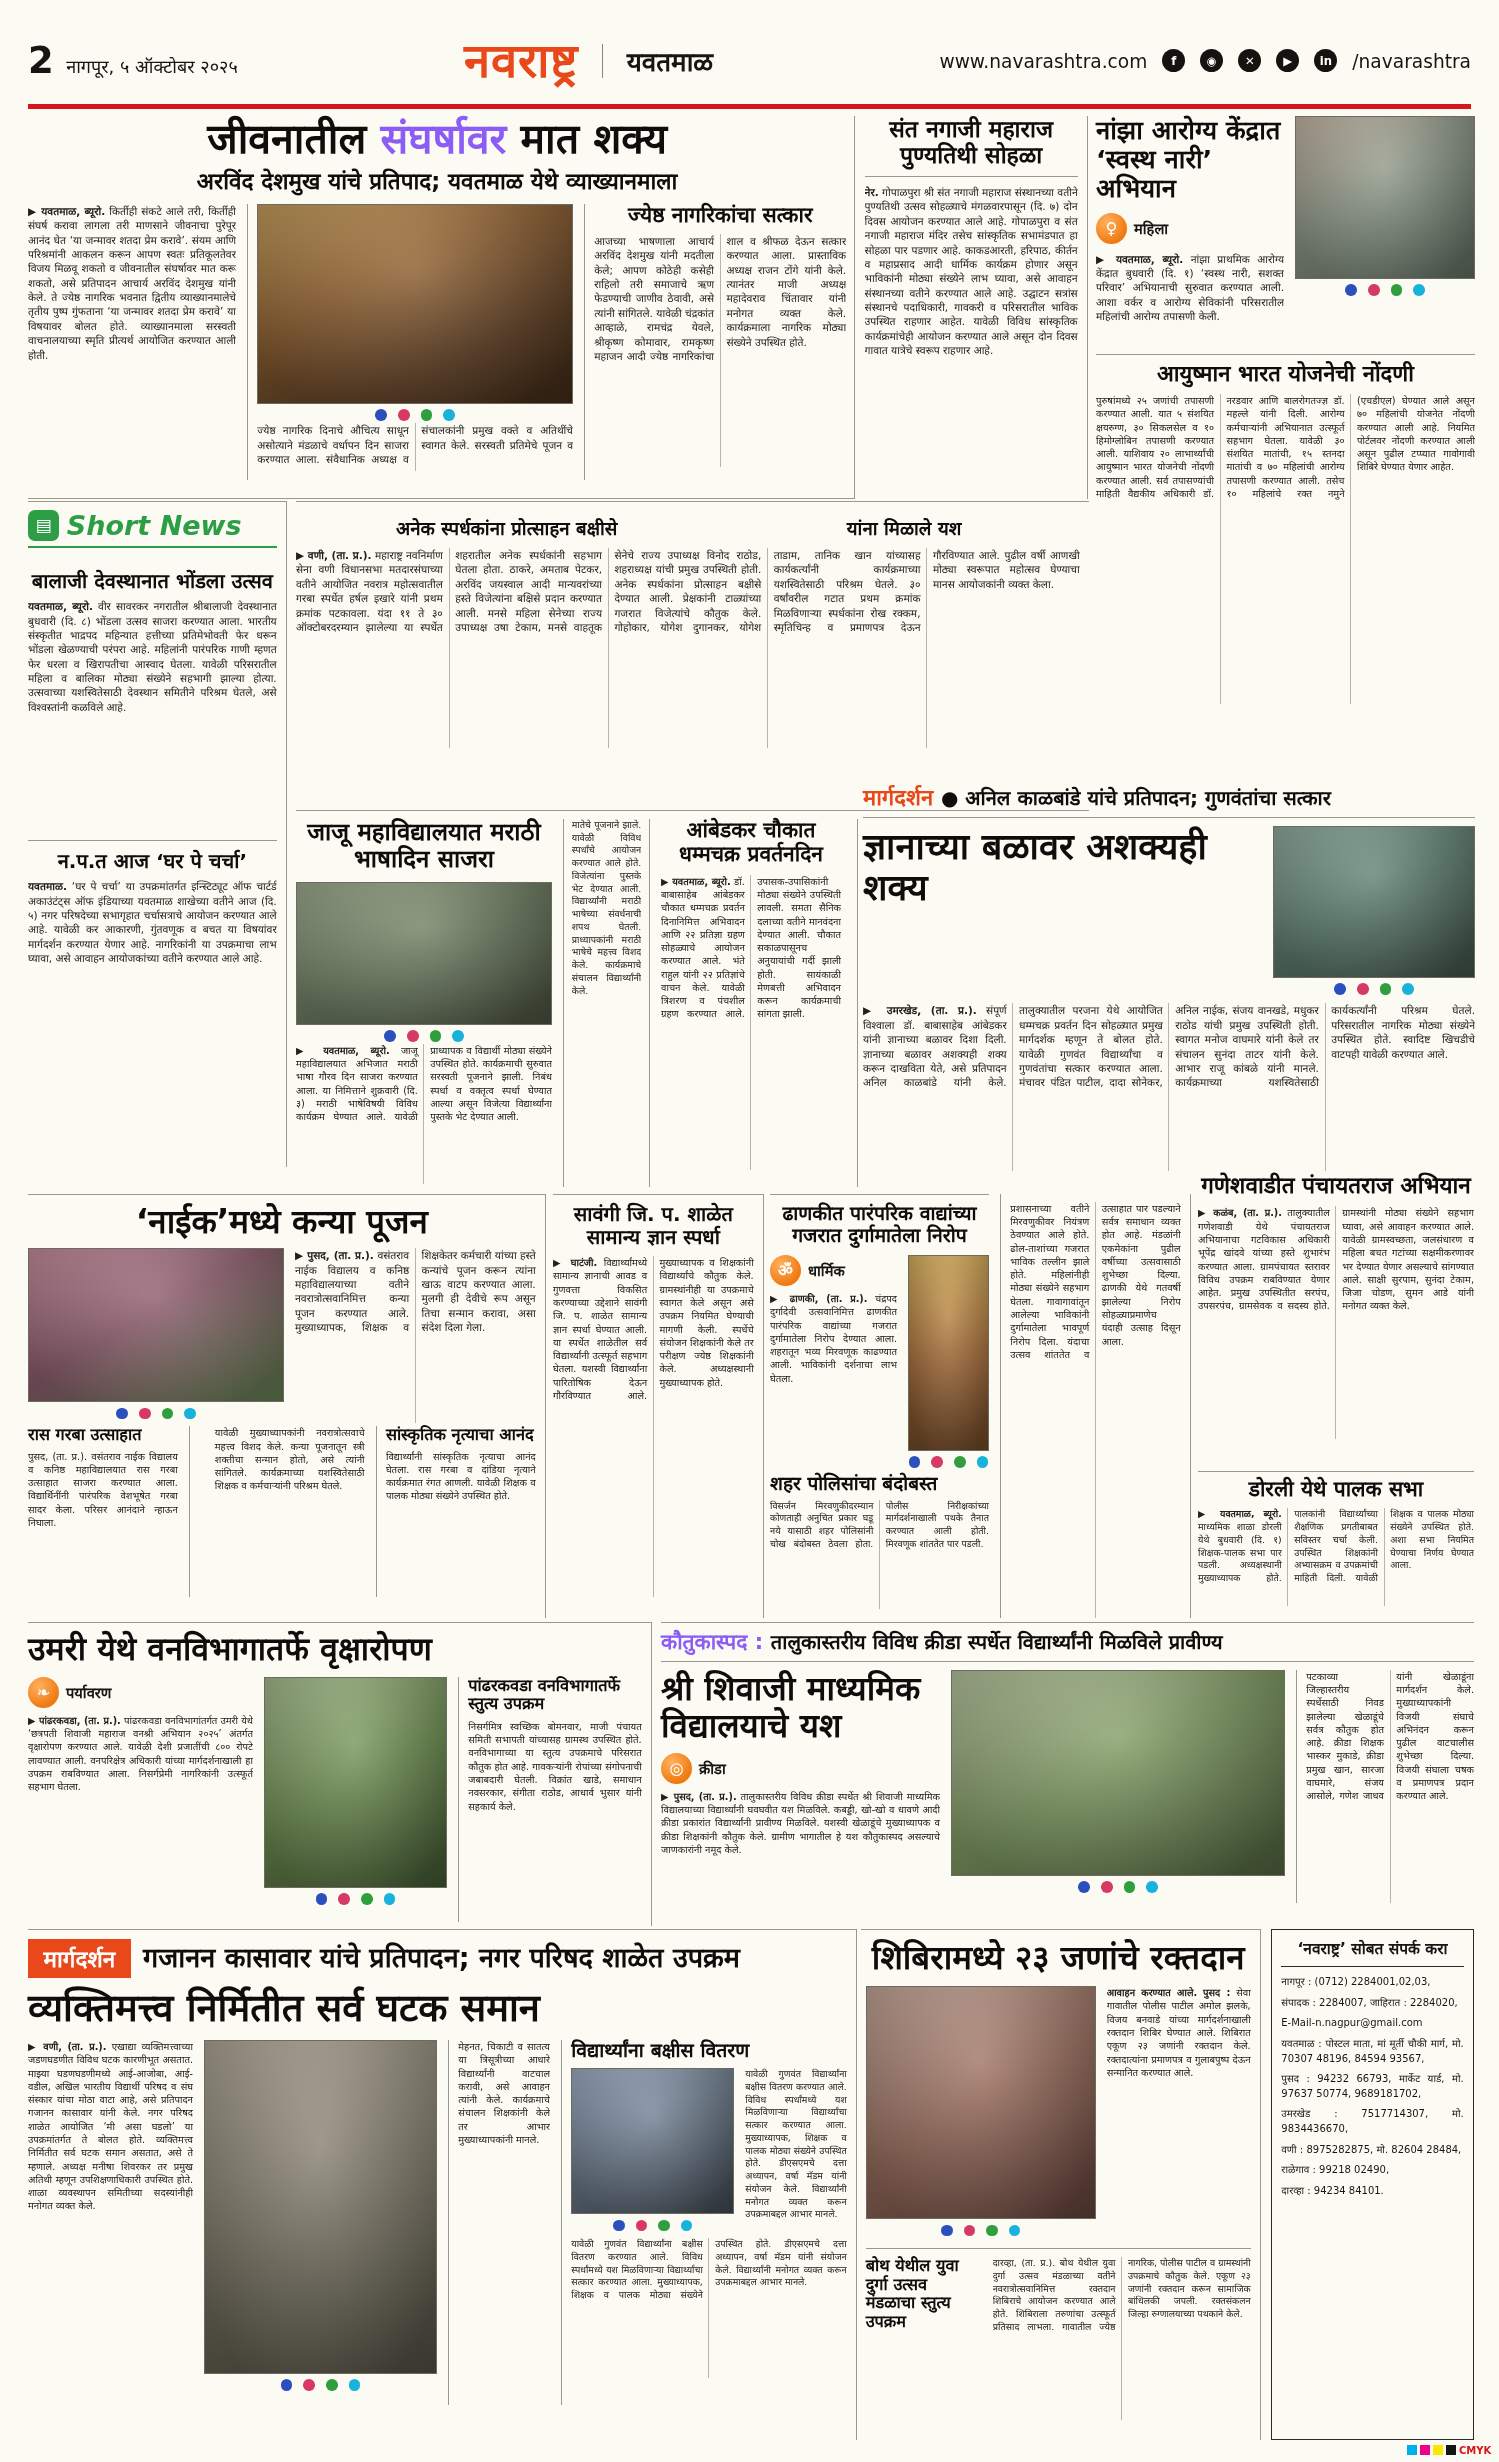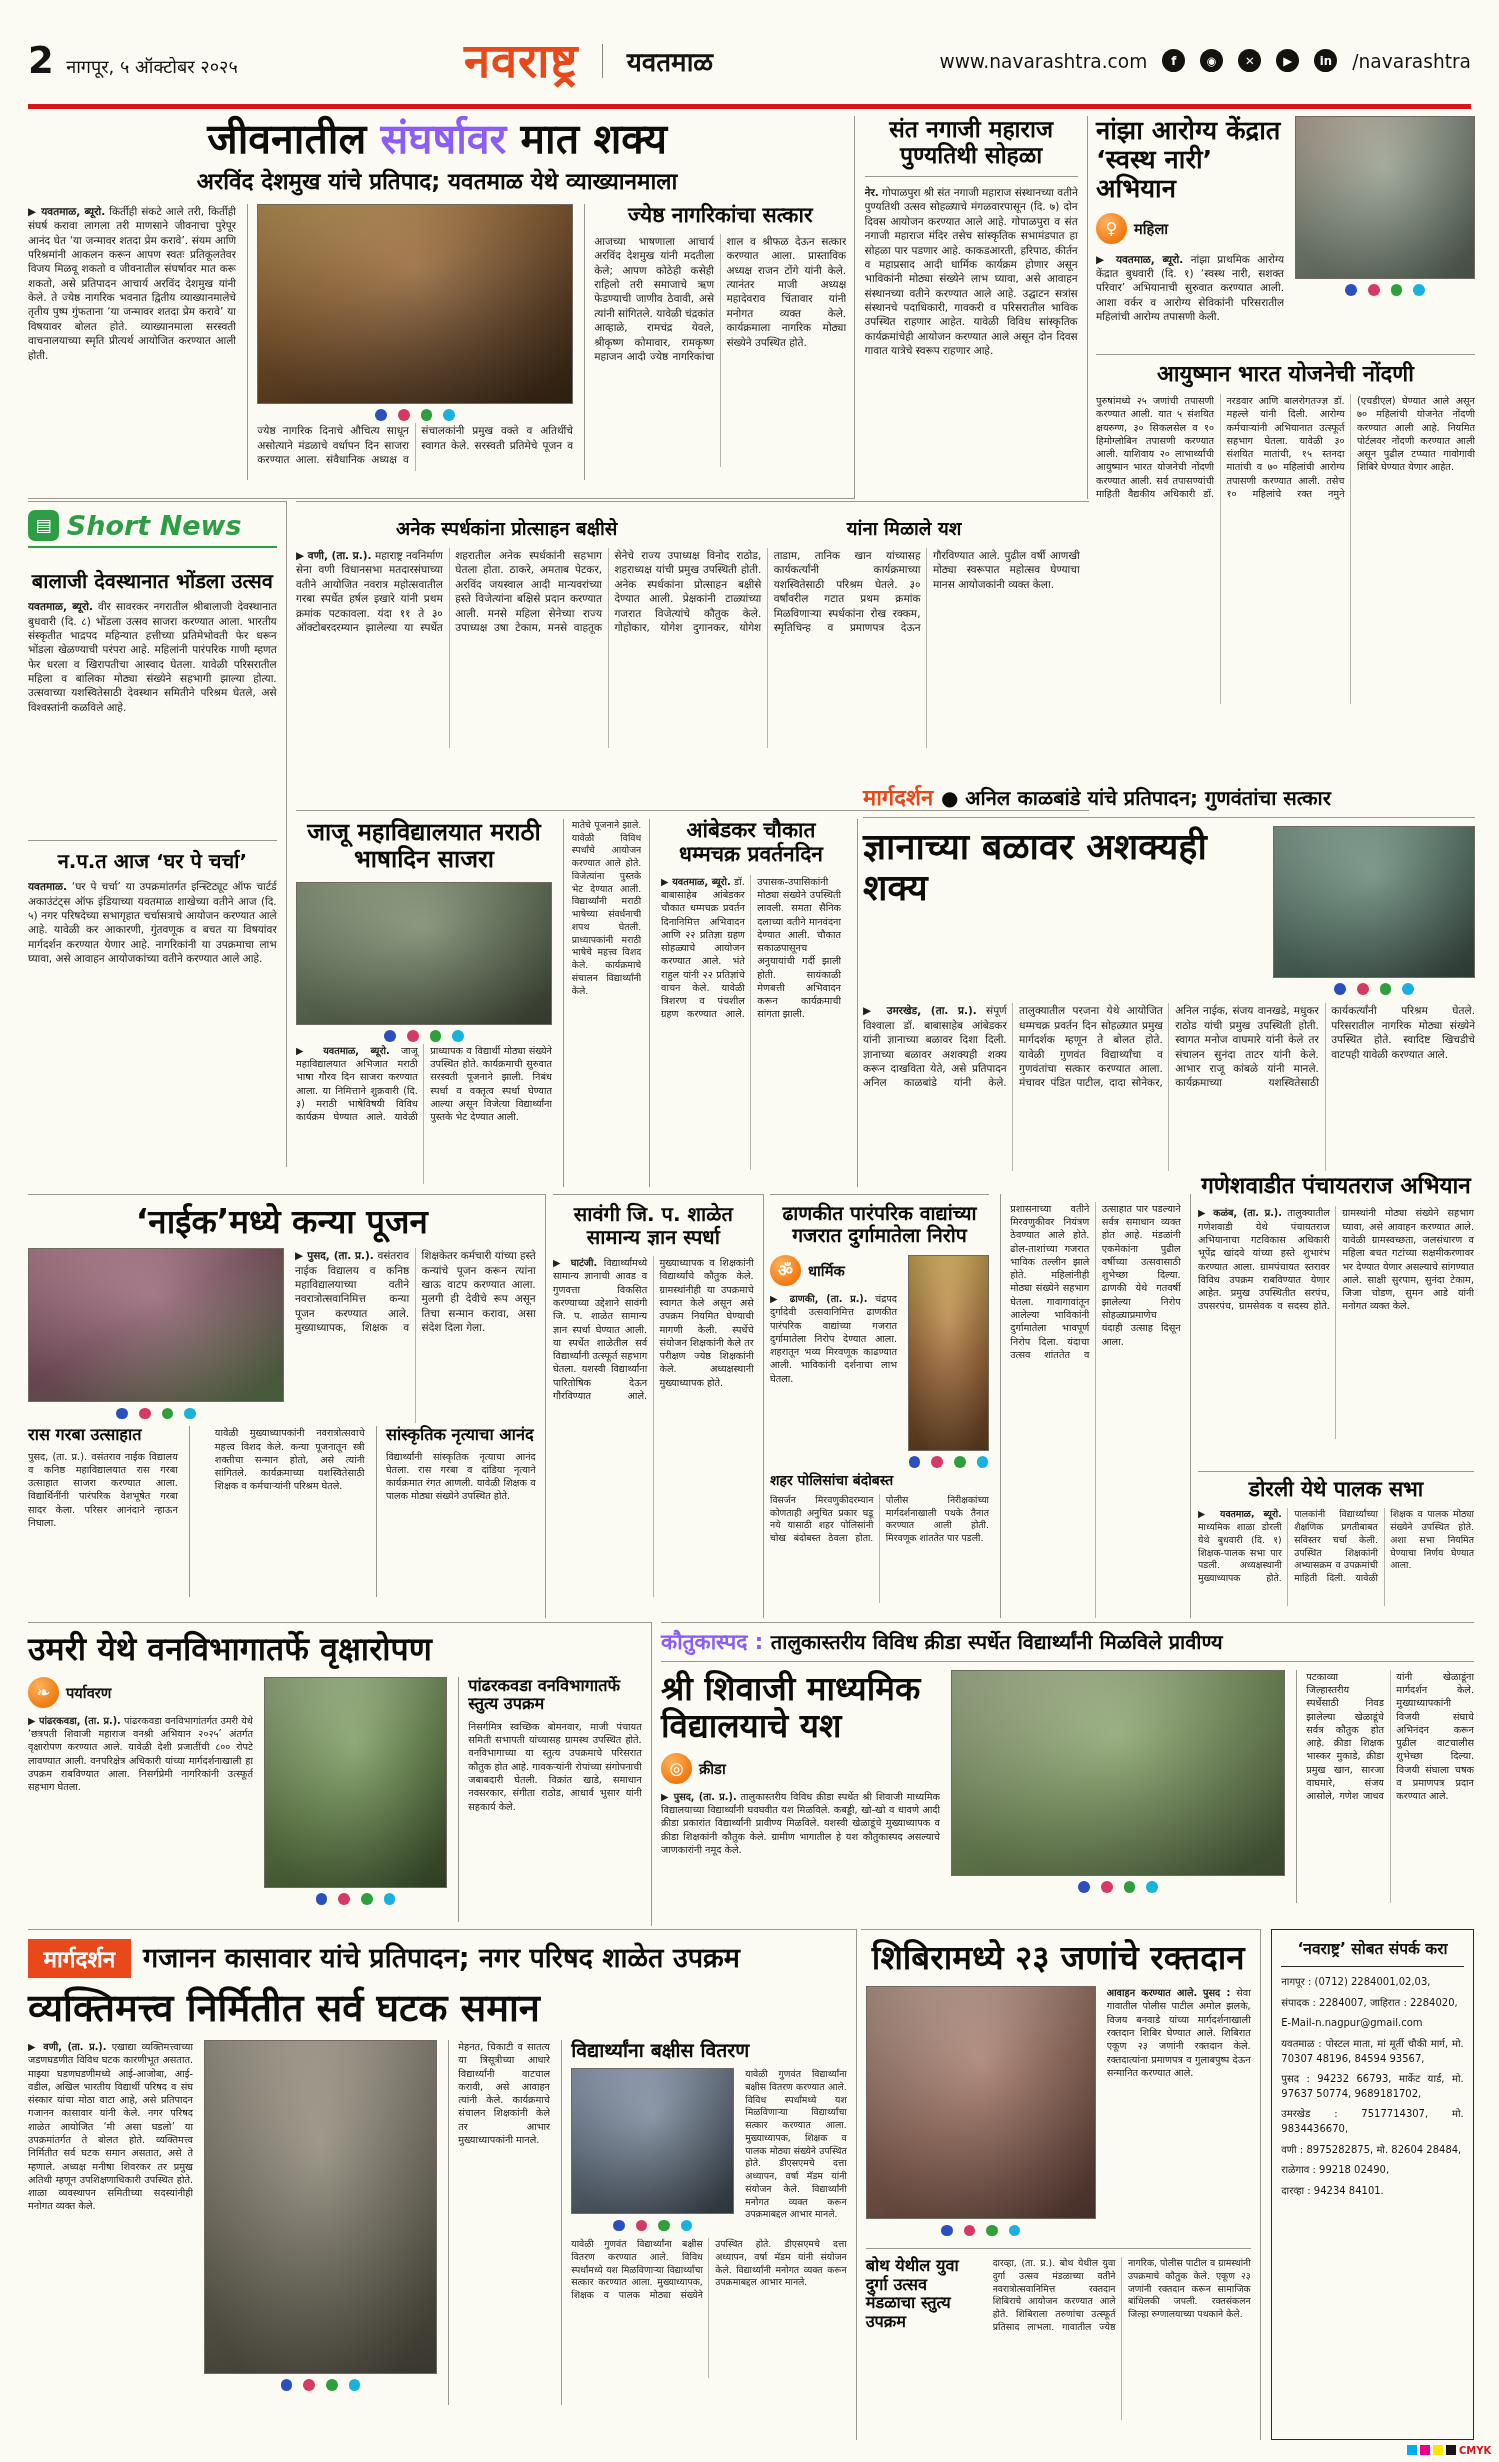--- a/index.html
+++ b/index.html
@@ -265,21 +265,21 @@
       <div style="width:81px;flex:0 0 81px">
         <div class="ph p6" style="width:100%;height:196px"></div>
         <div class="dotrow">
             <i></i>
             <i></i>
             <i></i>
             <i></i>
           </div>
       </div>
     </div>
-    <div class="hl" style="font-size:14px;margin-top:3.1px">शहर पोलिसांचा बंदोबस्त</div>
+    <div class="hl" style="font-size:19px;margin-top:3.1px">शहर पोलिसांचा बंदोबस्त</div>
     <p class="bd c2 xs" style="margin-top:4.7px;height:109px">विसर्जन मिरवणुकीदरम्यान कोणताही अनुचित प्रकार घडू नये यासाठी शहर पोलिसांनी चोख बंदोबस्त ठेवला होता. पोलीस निरीक्षकांच्या मार्गदर्शनाखाली पथके तैनात करण्यात आली होती. मिरवणूक शांततेत पार पडली.</p>
   </div>
   <div class="abs vl vr" style="left:1000px;top:1194px;width:191px;height:424px;padding:7.8px 9.3px 0 9.3px">
     <p class="bd c2 sm" style="height:100%">प्रशासनाच्या वतीने मिरवणुकीवर नियंत्रण ठेवण्यात आले होते. ढोल-ताशांच्या गजरात भाविक तल्लीन झाले होते. महिलांनीही मोठ्या संख्येने सहभाग घेतला. गावागावांतून आलेल्या भाविकांनी दुर्गामातेला भावपूर्ण निरोप दिला. यंदाचा उत्सव शांततेत व उत्साहात पार पडल्याने सर्वत्र समाधान व्यक्त होत आहे. मंडळांनी एकमेकांना पुढील वर्षीच्या उत्सवासाठी शुभेच्छा दिल्या. ढाणकी येथे गतवर्षी झालेल्या निरोप सोहळ्याप्रमाणेच यंदाही उत्साह दिसून आला.</p>
   </div>
 
   <div class="abs" style="left:1198px;top:1173px;width:276px;height:290px">
     <div class="hl ctr" style="font-size:22.5px">गणेशवाडीत पंचायतराज अभियान</div>
     <p class="bd c2 sm" style="margin-top:7.8px;height:233px"><span class="dl">▶ कळंब, (ता. प्र.).</span> <span>तालुक्यातील गणेशवाडी येथे पंचायतराज अभियानाचा गटविकास अधिकारी भूपेंद्र खांदवे यांच्या हस्ते शुभारंभ करण्यात आला. ग्रामपंचायत स्तरावर विविध उपक्रम राबविण्यात येणार आहेत. प्रमुख उपस्थितीत सरपंच, उपसरपंच, ग्रामसेवक व सदस्य होते. ग्रामस्थांनी मोठ्या संख्येने सहभाग घ्यावा, असे आवाहन करण्यात आले. यावेळी ग्रामस्वच्छता, जलसंधारण व महिला बचत गटांच्या सक्षमीकरणावर भर देण्यात येणार असल्याचे सांगण्यात आले. साक्षी सुरपाम, सुनंदा टेकाम, जिजा चोडण, सुमन आडे यांनी मनोगत व्यक्त केले.</span></p>
   </div>

